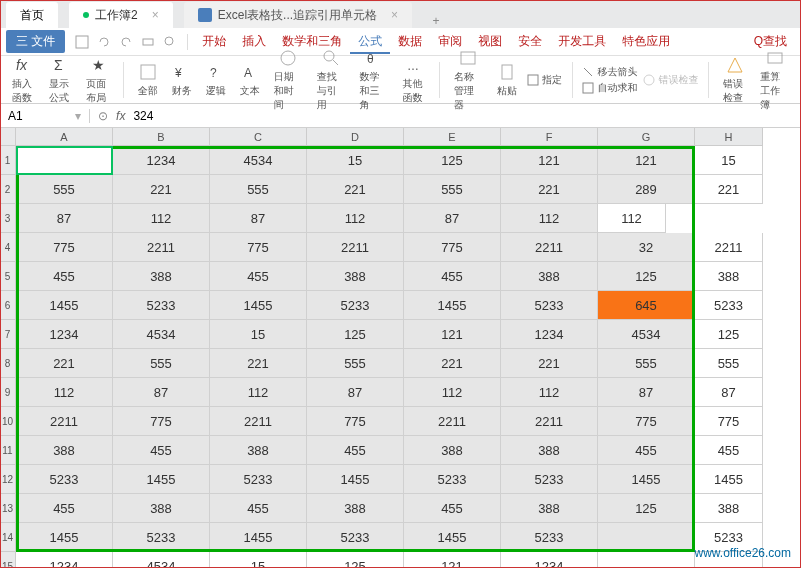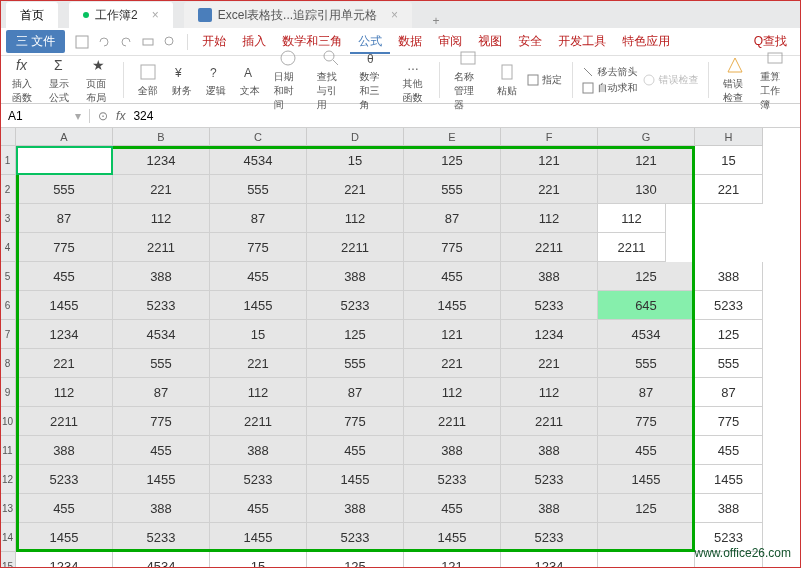--- a/index.html
+++ b/index.html
@@ -48,21 +48,21 @@
 .cell { width:97px; border-right:1px solid #d0d0d0; border-bottom:1px solid #d0d0d0; text-align:center; line-height:29px; font-size:13px; color:#333; }
 .cell.wh { width:68px; }
 
 .selbox { position:absolute; border:3px solid #0a0; pointer-events:none; }
 .a1 { position:absolute; border:2px solid #07c160; background:#fff; pointer-events:none; }
 
 .watermark { position:absolute; right:10px; bottom:8px; text-align:right; }
 .watermark .l1 { font-size:18px; font-weight:bold; }
 .watermark .l1 .o { color:#f60; }
 .watermark .l1 .r { color:#4a7ebb; }
-.watermark .l2 { font-size:12px; color:#14532d; }
+.watermark .l2 { font-size:12px; color:#0369a1; }
 .wicon2 { width:24px; height:24px; background:#f60; display:inline-block; vertical-align:middle; border-radius:3px; margin-right:4px; }
 
 .frame { position:absolute; inset:0; border:1px solid #c33; pointer-events:none; }
 </style>
 </head>
 <body>
 
 <div class="tabbar">
   <div class="tab home">首页</div>
   <div class="tab active">
@@ -268,41 +268,42 @@
         <div class="cell wh">15</div>
       </div>
       <div class="row">
         <div class="rh">2</div>
         <div class="cell" style="background: rgb(230, 230, 230);">555</div>
         <div class="cell" style="background: rgb(230, 230, 230);">221</div>
         <div class="cell" style="background: rgb(230, 230, 230);">555</div>
         <div class="cell" style="background: rgb(230, 230, 230);">221</div>
         <div class="cell" style="background: rgb(230, 230, 230);">555</div>
         <div class="cell" style="background: rgb(230, 230, 230);">221</div>
-        <div class="cell" style="background: rgb(230, 230, 230);">130</div>
+        <div class="cell" style="background: rgb(230, 230, 230);">289</div>
         <div class="cell wh">221</div>
       </div>
       <div class="row">
         <div class="rh">3</div>
         <div class="cell" style="background: rgb(230, 230, 230);">87</div>
         <div class="cell" style="background: rgb(230, 230, 230);">112</div>
         <div class="cell" style="background: rgb(230, 230, 230);">87</div>
         <div class="cell" style="background: rgb(230, 230, 230);">112</div>
         <div class="cell" style="background: rgb(230, 230, 230);">87</div>
         <div class="cell" style="background: rgb(230, 230, 230);">112</div>
         <div class="cell wh">112</div>
       </div>
       <div class="row">
         <div class="rh">4</div>
         <div class="cell" style="background: rgb(230, 230, 230);">775</div>
         <div class="cell" style="background: rgb(230, 230, 230);">2211</div>
         <div class="cell" style="background: rgb(230, 230, 230);">775</div>
         <div class="cell" style="background: rgb(230, 230, 230);">2211</div>
         <div class="cell" style="background: rgb(230, 230, 230);">775</div>
         <div class="cell" style="background: rgb(230, 230, 230);">2211</div>
+        <div class="cell" style="background: rgb(230, 230, 230);">32</div>
         <div class="cell wh">2211</div>
       </div>
       <div class="row">
         <div class="rh">5</div>
         <div class="cell" style="background: rgb(230, 230, 230);">455</div>
         <div class="cell" style="background: rgb(230, 230, 230);">388</div>
         <div class="cell" style="background: rgb(230, 230, 230);">455</div>
         <div class="cell" style="background: rgb(230, 230, 230);">388</div>
         <div class="cell" style="background: rgb(230, 230, 230);">455</div>
         <div class="cell" style="background: rgb(230, 230, 230);">388</div>
@@ -310,21 +311,21 @@
         <div class="cell wh">388</div>
       </div>
       <div class="row">
         <div class="rh">6</div>
         <div class="cell" style="background: rgb(230, 230, 230);">1455</div>
         <div class="cell" style="background: rgb(230, 230, 230);">5233</div>
         <div class="cell" style="background: rgb(230, 230, 230);">1455</div>
         <div class="cell" style="background: rgb(230, 230, 230);">5233</div>
         <div class="cell" style="background: rgb(230, 230, 230);">1455</div>
         <div class="cell" style="background: rgb(230, 230, 230);">5233</div>
-        <div class="cell" style="background: #86efac;">645</div>
+        <div class="cell" style="background: #f97316;">645</div>
         <div class="cell wh">5233</div>
       </div>
       <div class="row">
         <div class="rh">7</div>
         <div class="cell" style="background: rgb(230, 230, 230);">1234</div>
         <div class="cell" style="background: rgb(230, 230, 230);">4534</div>
         <div class="cell" style="background: rgb(230, 230, 230);">15</div>
         <div class="cell" style="background: rgb(230, 230, 230);">125</div>
         <div class="cell" style="background: rgb(230, 230, 230);">121</div>
         <div class="cell" style="background: rgb(230, 230, 230);">1234</div>

